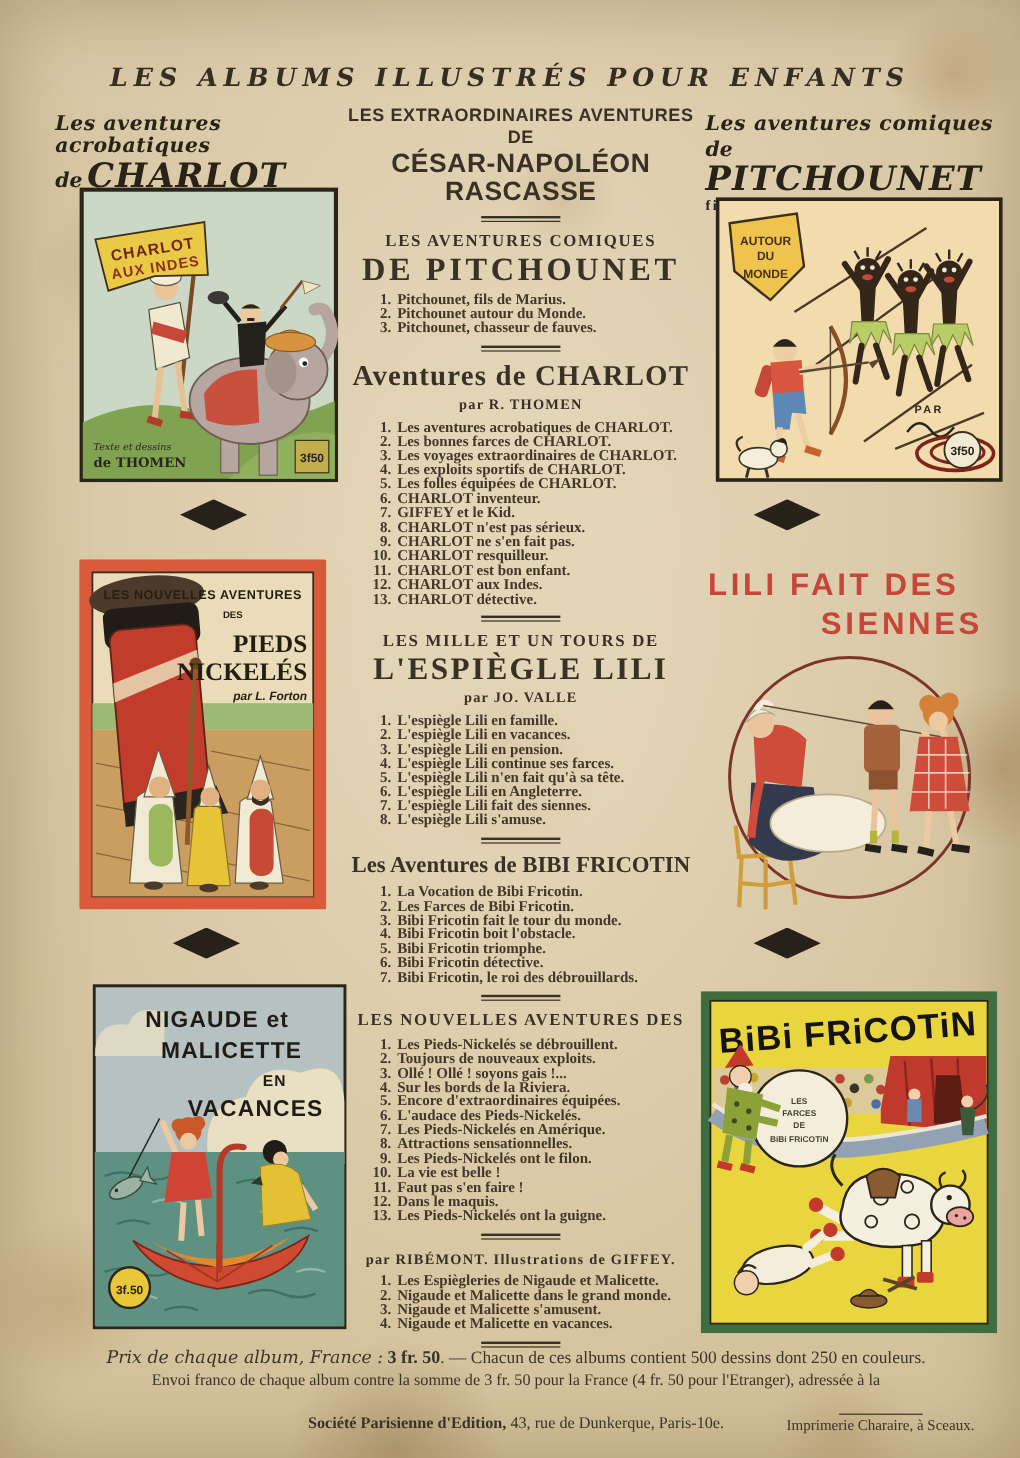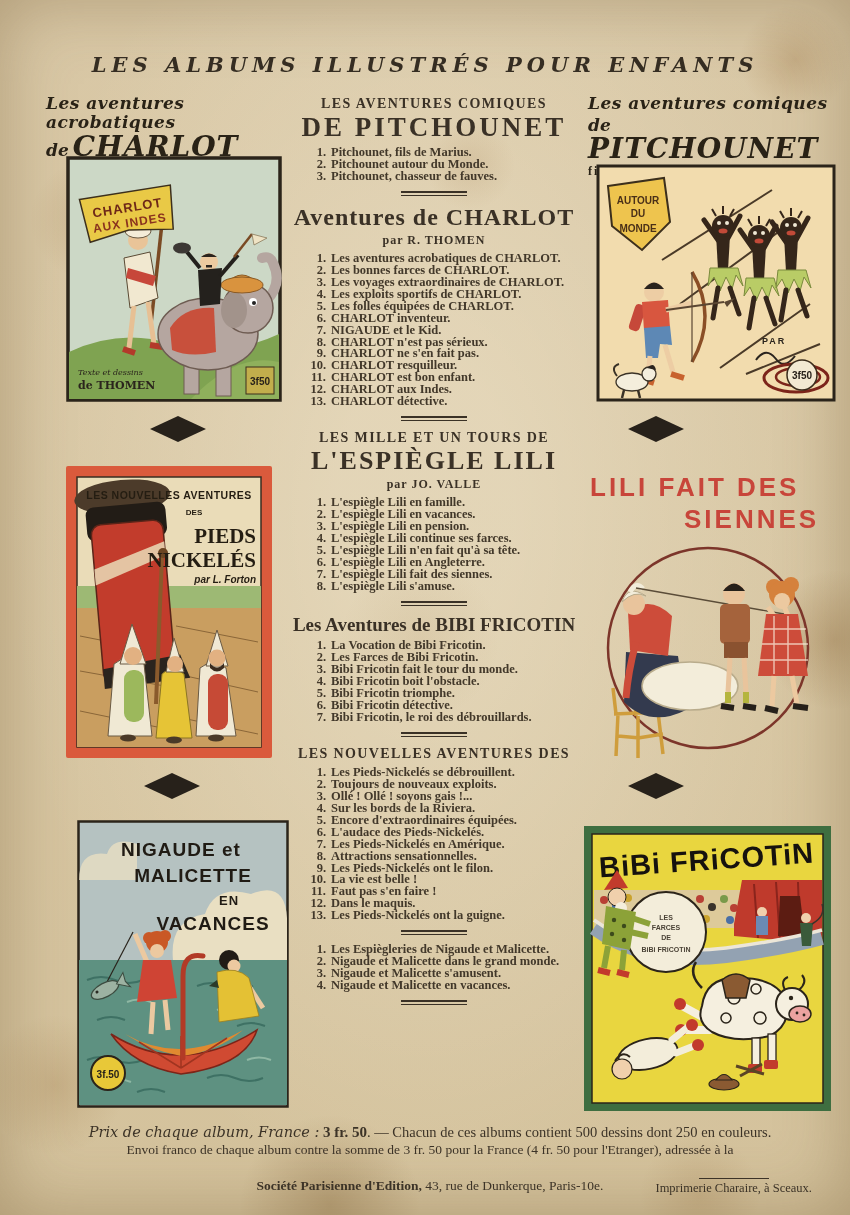--- a/index.html
+++ b/index.html
@@ -82,20 +82,25 @@
 </style>
 </head>
 <body>
 
 <div class="page">
 
   <h1 class="page-title">LES ALBUMS ILLUSTRÉS POUR ENFANTS</h1>
 
   <div class="center-col">
 
+    <div class="sec" style="margin-top:0">
+      <div class="t-rascasse-k">LES EXTRAORDINAIRES AVENTURES DE</div>
+      <div class="big t-rascasse">CÉSAR-NAPOLÉON RASCASSE</div>
+      <div class="rule"></div>
+    </div>
 
     <div class="sec">
       <div class="kicker">LES AVENTURES COMIQUES</div>
       <div class="big t-depitchounet">DE PITCHOUNET</div>
       <ol class="items">
           <li>
             <span class="num">1.</span>
             <span class="txt">Pitchounet, fils de Marius.</span>
           </li>
           <li>
@@ -133,21 +138,21 @@
           <li>
             <span class="num">5.</span>
             <span class="txt">Les folles équipées de CHARLOT.</span>
           </li>
           <li>
             <span class="num">6.</span>
             <span class="txt">CHARLOT inventeur.</span>
           </li>
           <li>
             <span class="num">7.</span>
-            <span class="txt">NIGAUDE et le Kid.</span>
+            <span class="txt">GIFFEY et le Kid.</span>
           </li>
           <li>
             <span class="num">8.</span>
             <span class="txt">CHARLOT n'est pas sérieux.</span>
           </li>
           <li>
             <span class="num">9.</span>
             <span class="txt">CHARLOT ne s'en fait pas.</span>
           </li>
           <li>
@@ -299,20 +304,21 @@
           </li>
           <li>
             <span class="num">13.</span>
             <span class="txt">Les Pieds-Nickelés ont la guigne.</span>
           </li>
         </ol>
       <div class="rule"></div>
     </div>
 
     <div class="sec">
+      <div class="byline">par RIBÉMONT. Illustrations de GIFFEY.</div>
       <ol class="items">
           <li>
             <span class="num">1.</span>
             <span class="txt">Les Espiègleries de Nigaude et Malicette.</span>
           </li>
           <li>
             <span class="num">2.</span>
             <span class="txt">Nigaude et Malicette dans le grand monde.</span>
           </li>
           <li>

